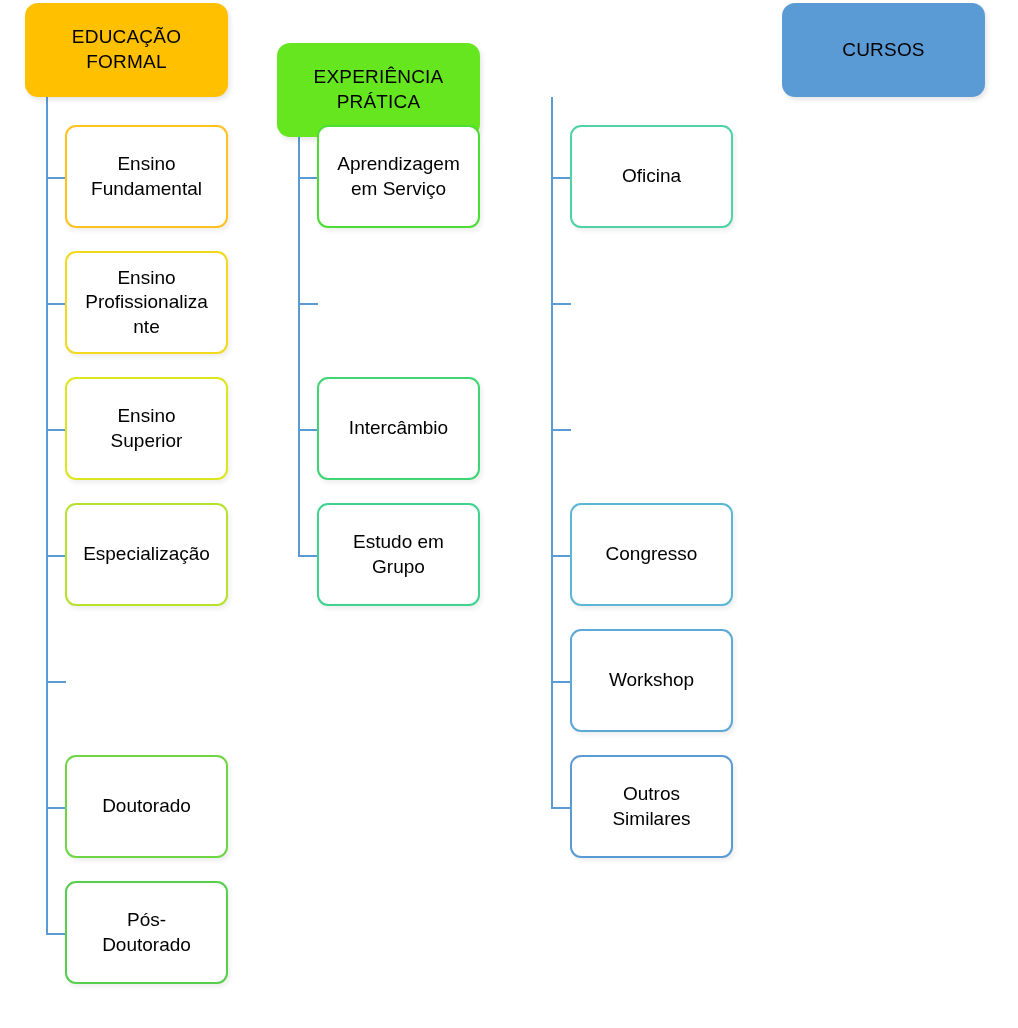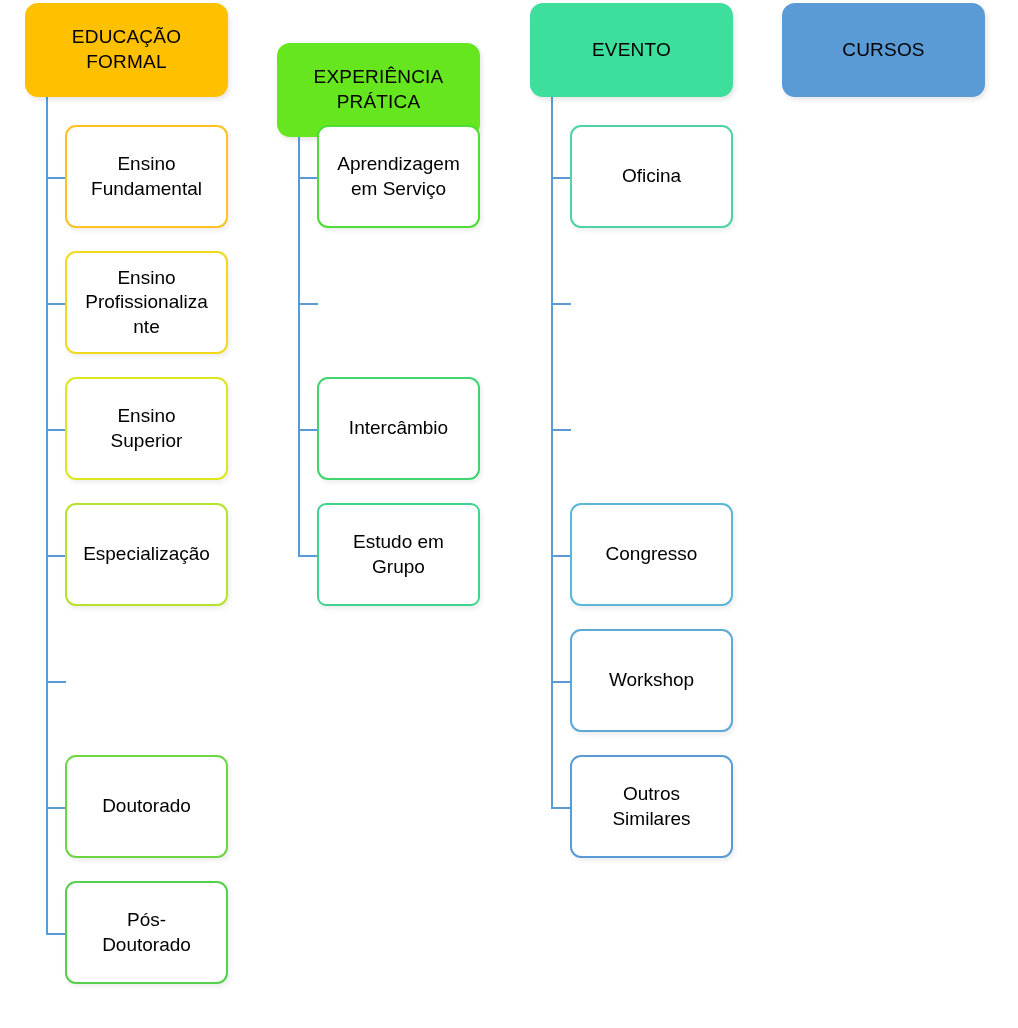--- a/index.html
+++ b/index.html
@@ -121,32 +121,31 @@
       <div class="trunk" style="top: 97px; height: 457.5px; background: rgb(91, 155, 213);"></div>
       <div class="branch" style="top: 176.5px; background: rgb(91, 155, 213);"></div>
       <div class="branch" style="top: 302.5px; background: rgb(91, 155, 213);"></div>
       <div class="branch" style="top: 428.5px; background: rgb(91, 155, 213);"></div>
       <div class="branch" style="top: 554.5px; background: rgb(91, 155, 213);"></div>
       <div class="header-box" style="background: rgb(102, 230, 31); color: rgb(0, 0, 0); margin-top: 40px;"><span>EXPERIÊNCIA
 PRÁTICA</span></div>
       <div class="item-box" style="top: 125px; border-color: rgb(76, 222, 51);"><span>Aprendizagem
 em Serviço</span></div>
       <div class="item-box" style="top: 377px; border-color: rgb(63, 214, 114);"><span>Intercâmbio</span></div>
-      <div class="item-box" style="top: 503px; border-color: rgb(62, 212, 144); border-radius: 9px;"><span>Estudo em
+      <div class="item-box" style="top: 503px; border-color: rgb(62, 212, 144);"><span>Estudo em
 Grupo</span></div>
     </div>
     <div class="column" style="left: 530px;">
       <div class="trunk" style="top: 97px; height: 709.5px; background: rgb(91, 155, 213);"></div>
       <div class="branch" style="top: 176.5px; background: rgb(91, 155, 213);"></div>
       <div class="branch" style="top: 302.5px; background: rgb(91, 155, 213);"></div>
       <div class="branch" style="top: 428.5px; background: rgb(91, 155, 213);"></div>
       <div class="branch" style="top: 554.5px; background: rgb(91, 155, 213);"></div>
       <div class="branch" style="top: 680.5px; background: rgb(91, 155, 213);"></div>
       <div class="branch" style="top: 806.5px; background: rgb(91, 155, 213);"></div>
-      <div class="header-box" style="background: rgb(62, 222, 156); color: rgb(0, 0, 0);"><span>EVENTO</span></div>
       <div class="item-box" style="top: 125px; border-color: rgb(79, 211, 166);"><span>Oficina</span></div>
       <div class="item-box" style="top: 503px; border-color: rgb(91, 183, 213);"><span>Congresso</span></div>
       <div class="item-box" style="top: 629px; border-color: rgb(94, 168, 214); align-items: center;"><span>Workshop</span></div>
       <div class="item-box" style="top: 755px; border-color: rgb(91, 155, 213);"><span>Outros
 Similares</span></div>
     </div>
     <div class="column" style="left: 782px;">
       <div class="header-box" style="background: rgb(91, 155, 213); color: #000000;"><span>CURSOS</span></div>
     </div>
   </div>

